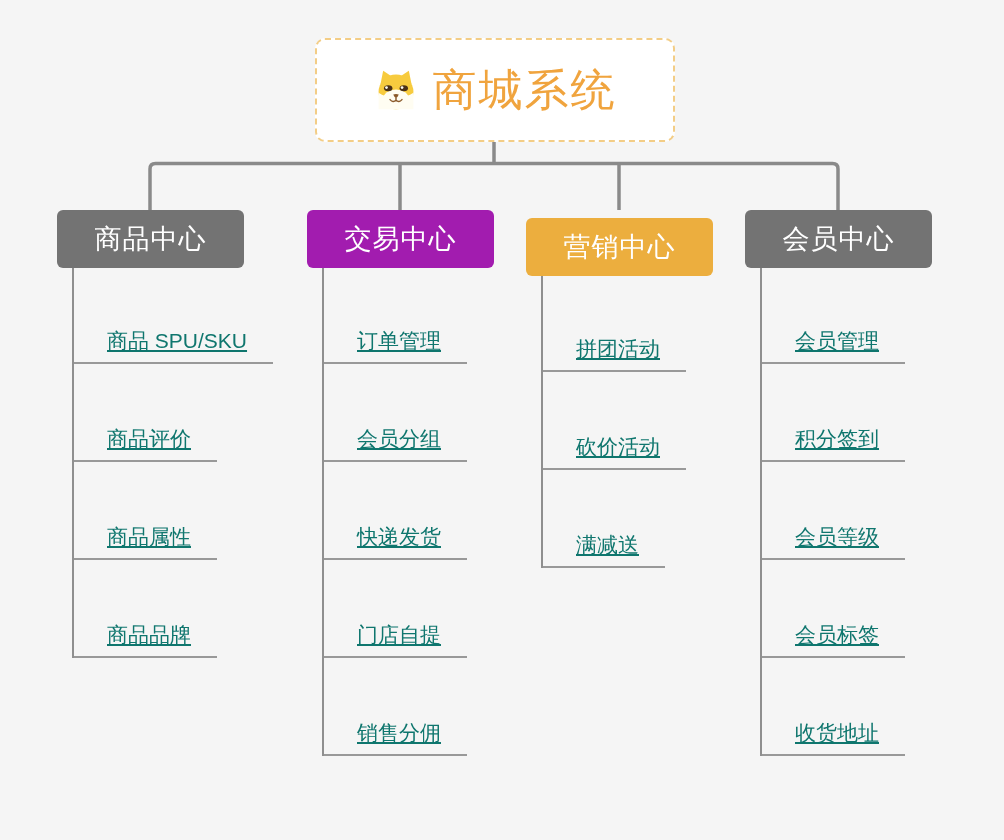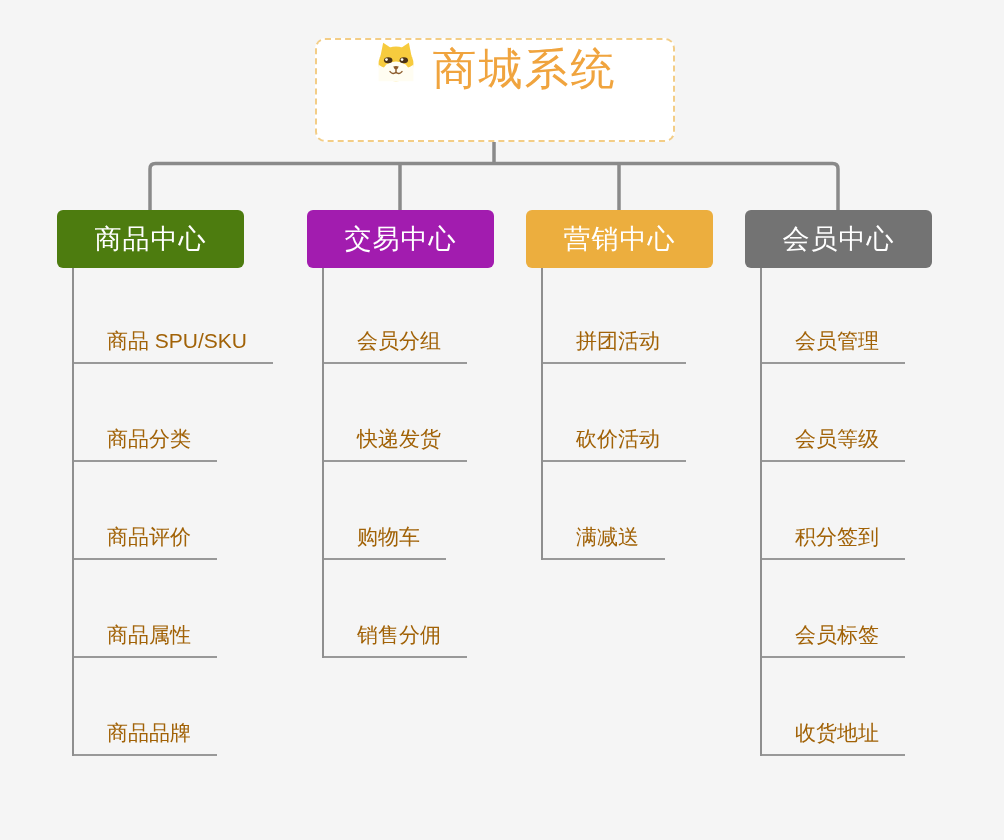--- a/index.html
+++ b/index.html
@@ -25,20 +25,21 @@
   
   .root-node {
     position: absolute;
     left: 315px; top: 38px;
     width: 360px; height: 104px;
     box-sizing: border-box;
     background: #FFFFFF;
     border: 2px dashed #F3CD86;
     border-radius: 10px;
     display: flex;
+    align-items: center;
     justify-content: center;
     gap: 15px;
   }
   .root-title {
     font-size: 44px;
     font-weight: 500;
     color: #F0A43E;
     letter-spacing: 2px;
     white-space: nowrap;
   }
@@ -66,23 +67,24 @@
     border-left: 2px solid #8F8F8F;
   }
   .child {
     height: 89px;
     width: fit-content;
     display: flex;
     align-items: flex-end;
     padding: 0 26px 7px 33px;
     border-bottom: 2px solid #999999;
     font-size: 21px;
-    color: #a16207;
+    color: #0f766e;
     white-space: nowrap;
     cursor: pointer;
+    text-decoration: underline;
   }
   .child:first-child { height: 87px; }
 </style>
 </head>
 <body>
 
 <div id="stage">
 
   <svg id="connectors" viewBox="0 0 1004 840" xmlns="http://www.w3.org/2000/svg">
     <path d="M494 142 L494 163" stroke="#8A8A8A" stroke-width="3.5" fill="none"></path>
@@ -102,53 +104,53 @@
       <ellipse cx="32.5" cy="22" rx="4.6" ry="3.3" fill="#4A3117"></ellipse>
       <circle cx="13.6" cy="21.4" r="1.5" fill="#FFFDF2"></circle>
       <circle cx="30.6" cy="21.4" r="1.5" fill="#FFFDF2"></circle>
       <path d="M21 29 Q24 27.5 27 29 Q26 32 24 32.5 Q22 32 21 29 Z" fill="#8B5A2B"></path>
       <path d="M24 32.5 L24 35.2 M17.5 34.5 Q20.8 38.2 24 35.2 Q27.2 38.2 30.5 34.5" stroke="#8B5A2B" stroke-width="1.6" fill="none" stroke-linecap="round"></path>
     </svg>
     <span class="root-title">商城系统</span>
   </div>
 
   <div class="branch b1">
-    <div class="branch-header" style="background: #4d7c0f;">商品中心</div>
+    <div class="branch-header" style="background: #737373;">商品中心</div>
     <div class="children">
       <div class="child">商品 SPU/SKU</div>
-      <div class="child">商品分类</div>
       <div class="child">商品评价</div>
       <div class="child">商品属性</div>
       <div class="child">商品品牌</div>
     </div>
   </div>
 
   <div class="branch b2">
     <div class="branch-header" style="background: #a21caf;">交易中心</div>
     <div class="children">
+      <div class="child">订单管理</div>
       <div class="child">会员分组</div>
       <div class="child">快递发货</div>
-      <div class="child">购物车</div>
+      <div class="child">门店自提</div>
       <div class="child">销售分佣</div>
     </div>
   </div>
 
   <div class="branch b3">
-    <div class="branch-header" style="background: rgb(236, 174, 62);">营销中心</div>
+    <div class="branch-header" style="background: rgb(236, 174, 62); margin-top: 8px;">营销中心</div>
     <div class="children">
       <div class="child">拼团活动</div>
       <div class="child">砍价活动</div>
       <div class="child">满减送</div>
     </div>
   </div>
 
   <div class="branch b4">
     <div class="branch-header" style="background: #737373;">会员中心</div>
     <div class="children">
       <div class="child">会员管理</div>
+      <div class="child">积分签到</div>
       <div class="child">会员等级</div>
-      <div class="child">积分签到</div>
       <div class="child">会员标签</div>
       <div class="child">收货地址</div>
     </div>
   </div>
 
 </div>
 
 </body></html>

